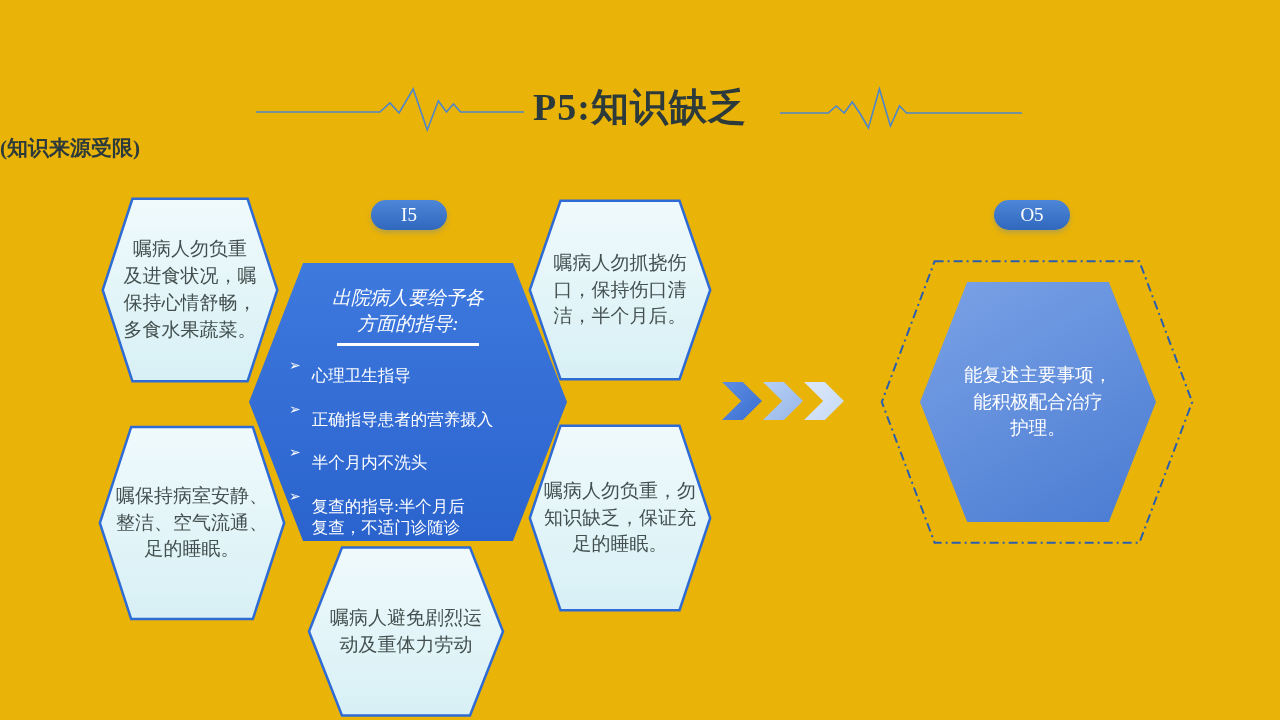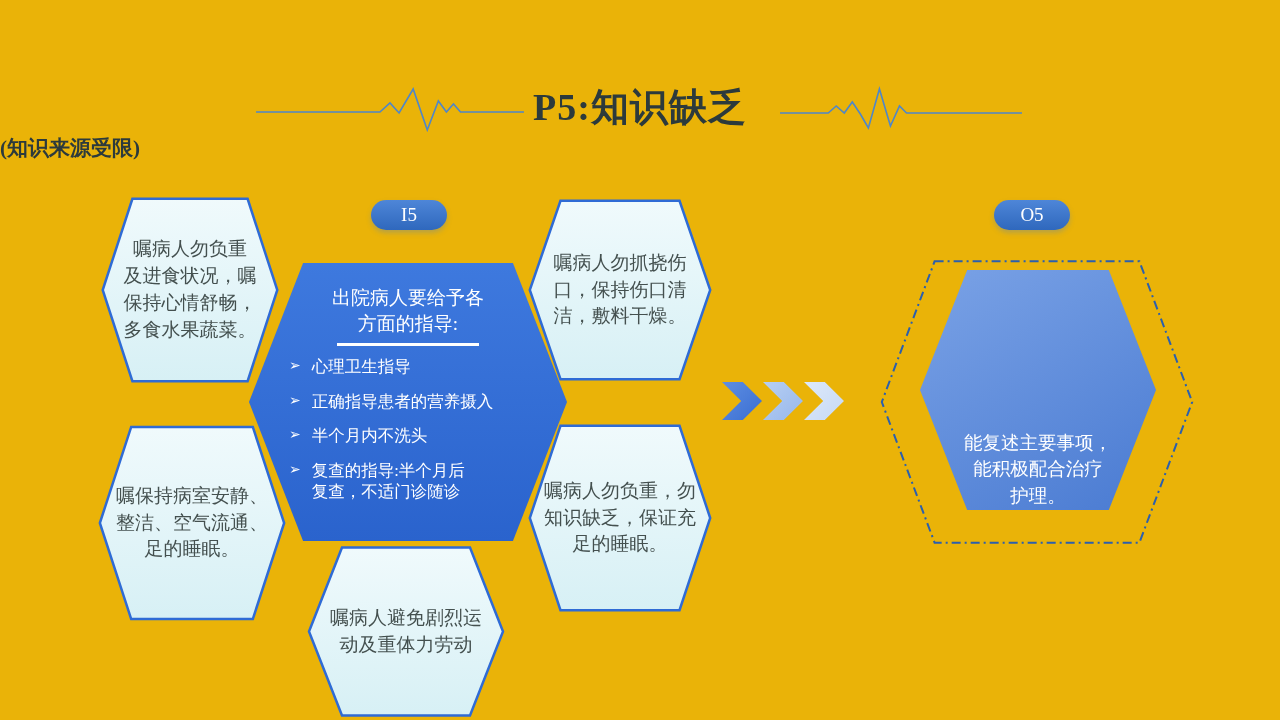--- a/index.html
+++ b/index.html
@@ -35,44 +35,44 @@
   .hex-tr{left:527px;top:198px;width:186px;height:184px;}
   .hex-br{left:527px;top:423px;width:186px;height:190px;}
   .hex-bc{left:306px;top:545px;width:200px;height:173px;}
 
   
   .hex-center{position:absolute;left:249px;top:263px;width:318px;height:278px;
       clip-path:polygon(17% 0%,83% 0%,100% 50%,83% 100%,17% 100%,0% 50%);
       background:linear-gradient(180deg,#3e79de 0%,#2a63cd 100%);
       filter:drop-shadow(0 4px 6px rgba(80,120,170,.35));color:#fff;}
   .hex-center .heading{margin-top:22px;text-align:center;font-size:19px;
-      line-height:1.35;white-space:pre-line;}
+      line-height:1.35;white-space:pre-line;font-style:italic;}
   .heading-underline{width:142px;height:3px;background:#fff;margin:7px auto 10px auto;}
   .bullets{margin-left:40px;margin-right:20px;}
   .bullet{display:flex;margin-bottom:13px;font-size:16.5px;line-height:1.3;}
   .bullet .marker{flex:0 0 auto;margin-right:11px;font-size:14px;
       font-family:"DejaVu Sans",sans-serif;}
-  .bullet .b-text{white-space:pre-line;}
+  .bullet .b-text{white-space:pre-line;margin-top:9px;}
 
   
   .chevrons{position:absolute;left:722px;top:382px;display:flex;}
   .chev{width:40px;height:38px;margin-right:1px;
       clip-path:polygon(0% 0%,52% 0%,100% 50%,52% 100%,0% 100%,48% 50%);
       filter:drop-shadow(0 3px 3px rgba(120,150,190,.3));}
   .chev1{background:linear-gradient(135deg,#5e8ee2,#3a6ed2);}
   .chev2{background:linear-gradient(135deg,#b7cff4,#97b7ea);}
   .chev3{background:linear-gradient(135deg,#dde9fa,#c6d9f5);}
 
   
   .hex-dashed{left:877px;top:257px;width:320px;height:290px;}
-  .hex-outcome{position:absolute;left:920px;top:270px;width:236px;height:240px;
+  .hex-outcome{position:absolute;left:920px;top:282px;width:236px;height:240px;
       clip-path:polygon(20% 0%,80% 0%,100% 50%,80% 100%,20% 100%,0% 50%);
       background:linear-gradient(150deg,#7aa2e6 0%,#4a7bd2 100%);
       filter:drop-shadow(0 4px 6px rgba(80,120,170,.3));
-      display:flex;align-items:flex-end;justify-content:center;}
+      display:flex;align-items:center;justify-content:center;}
   .hex-outcome .o-text{color:#fff;font-size:18.5px;line-height:1.45;text-align:center;
       white-space:pre-line;}
 </style>
 </head>
 <body>
 
 <div class="slide">
 
   <svg width="0" height="0" style="position:absolute">
     <defs>
@@ -113,21 +113,21 @@
 整洁、空气流通、
 足的睡眠。</div>
   </div>
 
   <div class="hex hex-tr">
     <svg viewBox="0 0 100 100" preserveAspectRatio="none">
       <polygon points="18,1.5 82,1.5 98.5,50 82,98.5 18,98.5 1.5,50" fill="url(#hexFillGrad)" stroke="#2f6bd5" stroke-width="2.5" vector-effect="non-scaling-stroke"></polygon>
     </svg>
     <div class="hex-text">嘱病人勿抓挠伤
 口，保持伤口清
-洁，敷料干燥。</div>
+洁，半个月后。</div>
   </div>
 
   <div class="hex hex-br">
     <svg viewBox="0 0 100 100" preserveAspectRatio="none">
       <polygon points="18,1.5 82,1.5 98.5,50 82,98.5 18,98.5 1.5,50" fill="url(#hexFillGrad)" stroke="#2f6bd5" stroke-width="2.5" vector-effect="non-scaling-stroke"></polygon>
     </svg>
     <div class="hex-text">嘱病人勿负重，勿
 知识缺乏，保证充
 足的睡眠。</div>
   </div>

